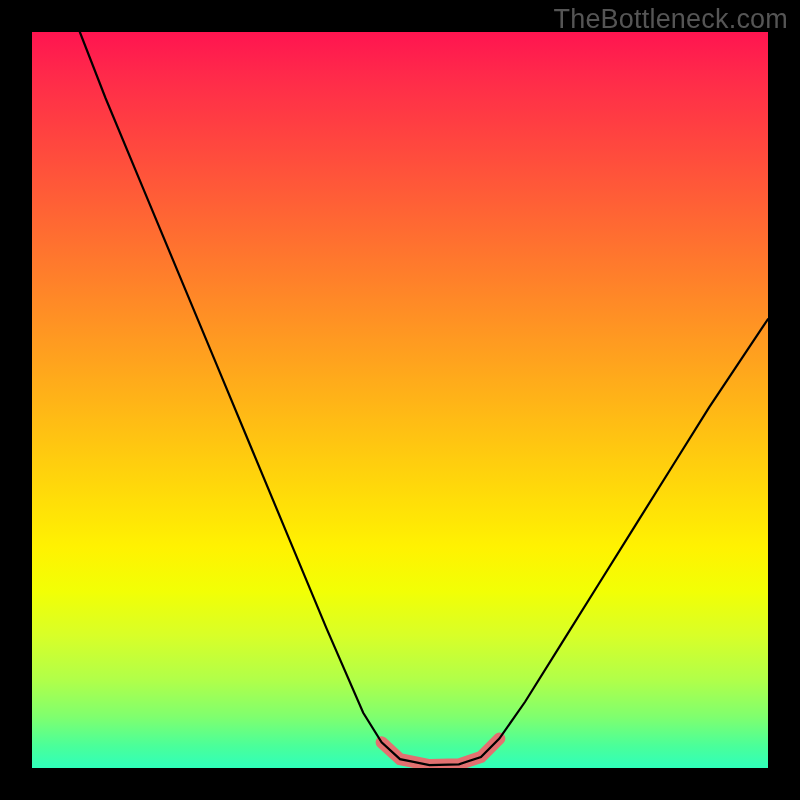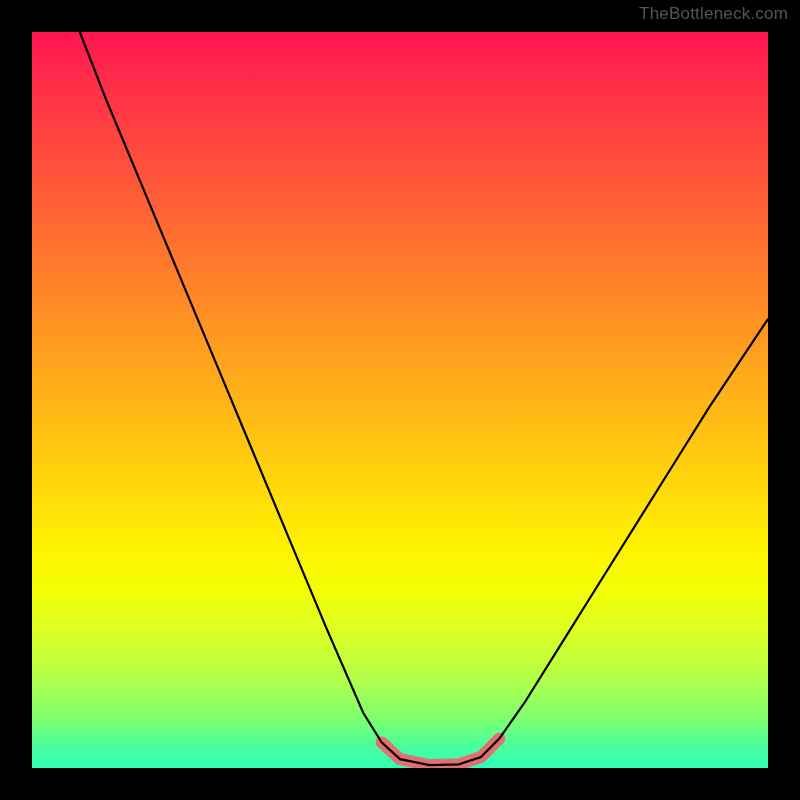--- a/index.html
+++ b/index.html
@@ -9,21 +9,21 @@
     background: #000;
     font-family: Arial, sans-serif;
     position: relative;
     overflow: hidden;
   }
   .attribution {
     position: absolute;
     top: 4px;
     right: 12px;
     color: #555;
-    font-size: 17px;
+    font-size: 27px;
     font-weight: 400;
     z-index: 10;
     letter-spacing: 0.2px;
   }
   .plot-area {
     position: absolute;
     left: 32px;
     top: 32px;
     width: 736px;
     height: 736px;

